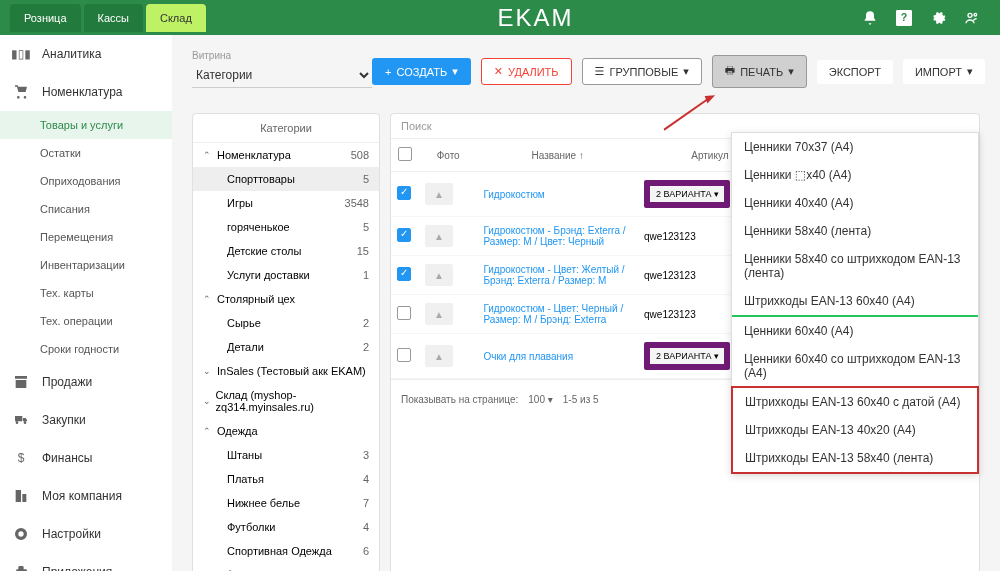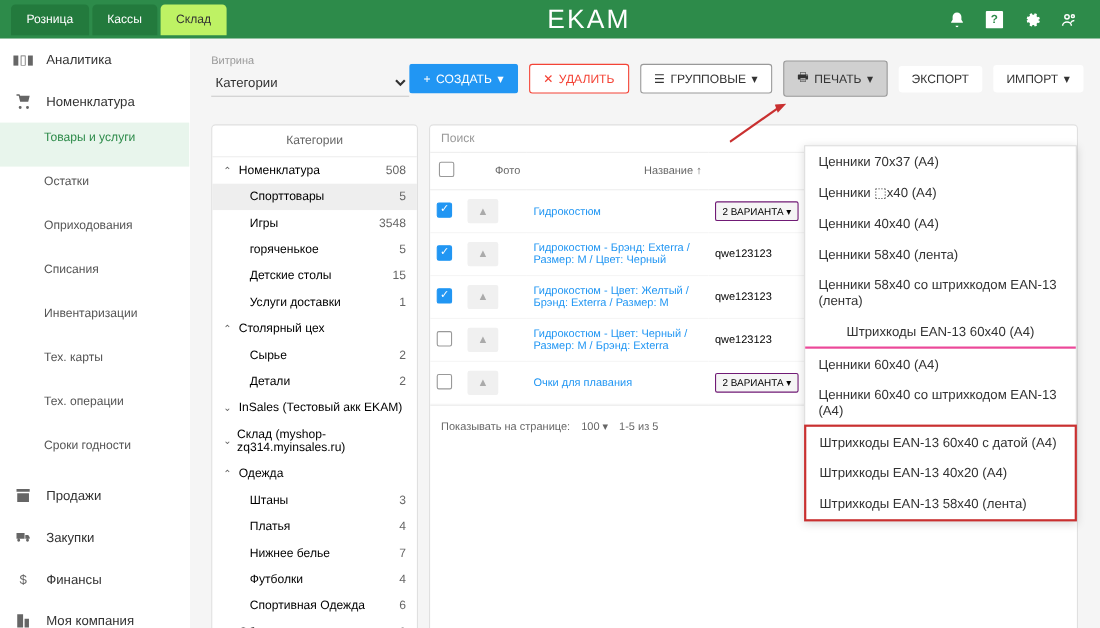--- a/index.html
+++ b/index.html
@@ -10,21 +10,21 @@
     .header-tab { padding: 8px 14px; background: #237a3d; border-radius: 4px 4px 0 0; margin-right: 3px; cursor: pointer; font-size: 11px; }
     .header-tab.active { background: #bef264; color: #333; }
     .logo { margin: 0 auto; font-size: 24px; font-weight: normal; letter-spacing: 2px; }
     .header-icons { display: flex; gap: 18px; margin-right: 20px; }
     .header-icon { width: 16px; height: 16px; cursor: pointer; display: flex; align-items: center; justify-content: center; }
     
     .main { display: flex; height: calc(100% - 35px); }
     
     .sidebar { width: 172px; background: white; overflow-y: auto; }
     .sidebar-item { display: flex; align-items: center; padding: 10px 12px; cursor: pointer; color: #333; font-size: 12px; }
-    .sidebar-item.sub { padding: 8px 12px 20px 40px; color: #555; font-size: 11px; }
+    .sidebar-item.sub { padding: 8px 12px 8px 40px; color: #555; font-size: 11px; }
     .sidebar-item.sub.active { background: #e8f5ec; color: #2d8b4a; font-weight: 500; }
     .sidebar-icon { width: 18px; height: 18px; margin-right: 12px; display: flex; align-items: center; justify-content: center; color: #666; }
     
     .content { flex: 1; padding: 15px 20px; overflow: hidden; }
     
     .filters { display: flex; gap: 20px; margin-bottom: 15px; }
     .filter-group { display: flex; flex-direction: column; }
     .filter-label { font-size: 10px; color: #999; margin-bottom: 2px; }
     .filter-select { width: 180px; padding: 4px 0; border: none; border-bottom: 1px solid #ccc; background: transparent; font-size: 12px; color: #333; }
     
@@ -41,35 +41,35 @@
     .categories-header { text-align: center; padding: 8px; font-size: 11px; color: #666; border-bottom: 1px solid #eee; }
     .cat-item { display: flex; justify-content: space-between; align-items: center; padding: 6px 10px; font-size: 11px; cursor: pointer; }
     .cat-item.lvl1 { padding-left: 20px; }
     .cat-item.selected { background: #eee; }
     .cat-chevron { margin-right: 4px; font-size: 9px; color: #666; width: 10px; }
     .cat-count { color: #666; }
     
     .table-container { flex: 1; background: white; border: 1px solid #e0e0e0; border-radius: 4px; position: relative; }
     .search-row { padding: 6px 10px; color: #999; font-size: 11px; }
     .table { width: 100%; border-collapse: collapse; }
-    .table th { padding: 8px 6px; font-size: 10px; color: #666; text-align: right; font-weight: normal; border-top: 1px solid #eee; border-bottom: 1px solid #eee; }
+    .table th { padding: 8px 6px; font-size: 10px; color: #666; text-align: center; font-weight: normal; border-top: 1px solid #eee; border-bottom: 1px solid #eee; }
     .table td { padding: 8px 6px; font-size: 10px; border-bottom: 1px solid #f5f5f5; vertical-align: middle; }
     .checkbox { width: 14px; height: 14px; border: 1px solid #999; border-radius: 2px; display: inline-block; cursor: pointer; }
     .checkbox.checked { background: #2196f3; border-color: #2196f3; position: relative; }
     .checkbox.checked::after { content: '✓'; color: white; font-size: 10px; position: absolute; top: -1px; left: 2px; }
     .photo-ph { width: 28px; height: 22px; background: #f0f0f0; border-radius: 2px; display: flex; align-items: center; justify-content: center; color: #aaa; }
     .product-link { color: #2196f3; text-decoration: none; }
-    .variant-btn { background: #f5f5f5; border: 1px solid #701a75; padding: 3px 6px; font-size: 9px; border-radius: 2px; cursor: pointer; }
+    .variant-btn { background: #f5f5f5; border: 6px solid #701a75; padding: 3px 6px; font-size: 9px; border-radius: 2px; cursor: pointer; }
     
     .pagination { display: flex; justify-content: space-between; align-items: center; padding: 10px; font-size: 10px; border-top: 1px solid #eee; color: #666; }
     .page-num { background: #2196f3; color: white; width: 18px; height: 18px; display: flex; align-items: center; justify-content: center; border-radius: 2px; }
     
     .dropdown-menu { position: absolute; top: 18px; right: 0; width: 248px; background: white; border: 1px solid #ddd; box-shadow: 0 2px 8px rgba(0,0,0,0.15); z-index: 100; }
     .dropdown-item { padding: 7px 12px; font-size: 12px; cursor: pointer; color: #333; }
-    .dropdown-item.underlined { border-bottom: 2px solid #ec4899; text-align: center; }
+    .dropdown-item.underlined { border-bottom: 2px solid #22c55e; }
     .dropdown-highlight { border: 2px solid #c93030; margin: -1px; }
     
     .red-arrow { position: absolute; top: 65px; right: 280px; color: #c93030; font-size: 24px; transform: rotate(-20deg); z-index: 50; pointer-events: none; }
     
     .qty-input { display: inline-flex; align-items: center; border: 1px solid #ddd; border-radius: 2px; padding: 0 2px; font-size: 10px; }
     .qty-arrows { display: flex; flex-direction: column; line-height: 5px; font-size: 7px; margin-left: 4px; color: #888; }
   </style>
 </head>
 <body>
 
@@ -120,20 +120,21 @@
           <svg viewBox="0 0 24 24" width="16" height="16" fill="#666">
             <path d="M7 4h14l-2 8H8L6 4H3V2h4l1 2zm1 14a2 2 0 1 0 0 4 2 2 0 0 0 0-4zm10 0a2 2 0 1 0 0 4 2 2 0 0 0 0-4z"></path>
           </svg>
         </span>
       <span>Номенклатура</span>
     </div>
     <div class="sidebar-item sub active">Товары и услуги</div>
     <div class="sidebar-item sub">Остатки</div>
     <div class="sidebar-item sub">Оприходования</div>
     <div class="sidebar-item sub">Списания</div>
+    <div class="sidebar-item sub">Перемещения</div>
     <div class="sidebar-item sub">Инвентаризации</div>
     <div class="sidebar-item sub">Тех. карты</div>
     <div class="sidebar-item sub">Тех. операции</div>
     <div class="sidebar-item sub">Сроки годности</div>
     <div class="sidebar-item">
       <span class="sidebar-icon">
           <svg viewBox="0 0 24 24" width="16" height="16" fill="#666">
             <path d="M3 3h18v4H3V3zm1 6h16v12H4V9zm3 3h4v4H7v-4z"></path>
           </svg>
         </span>

